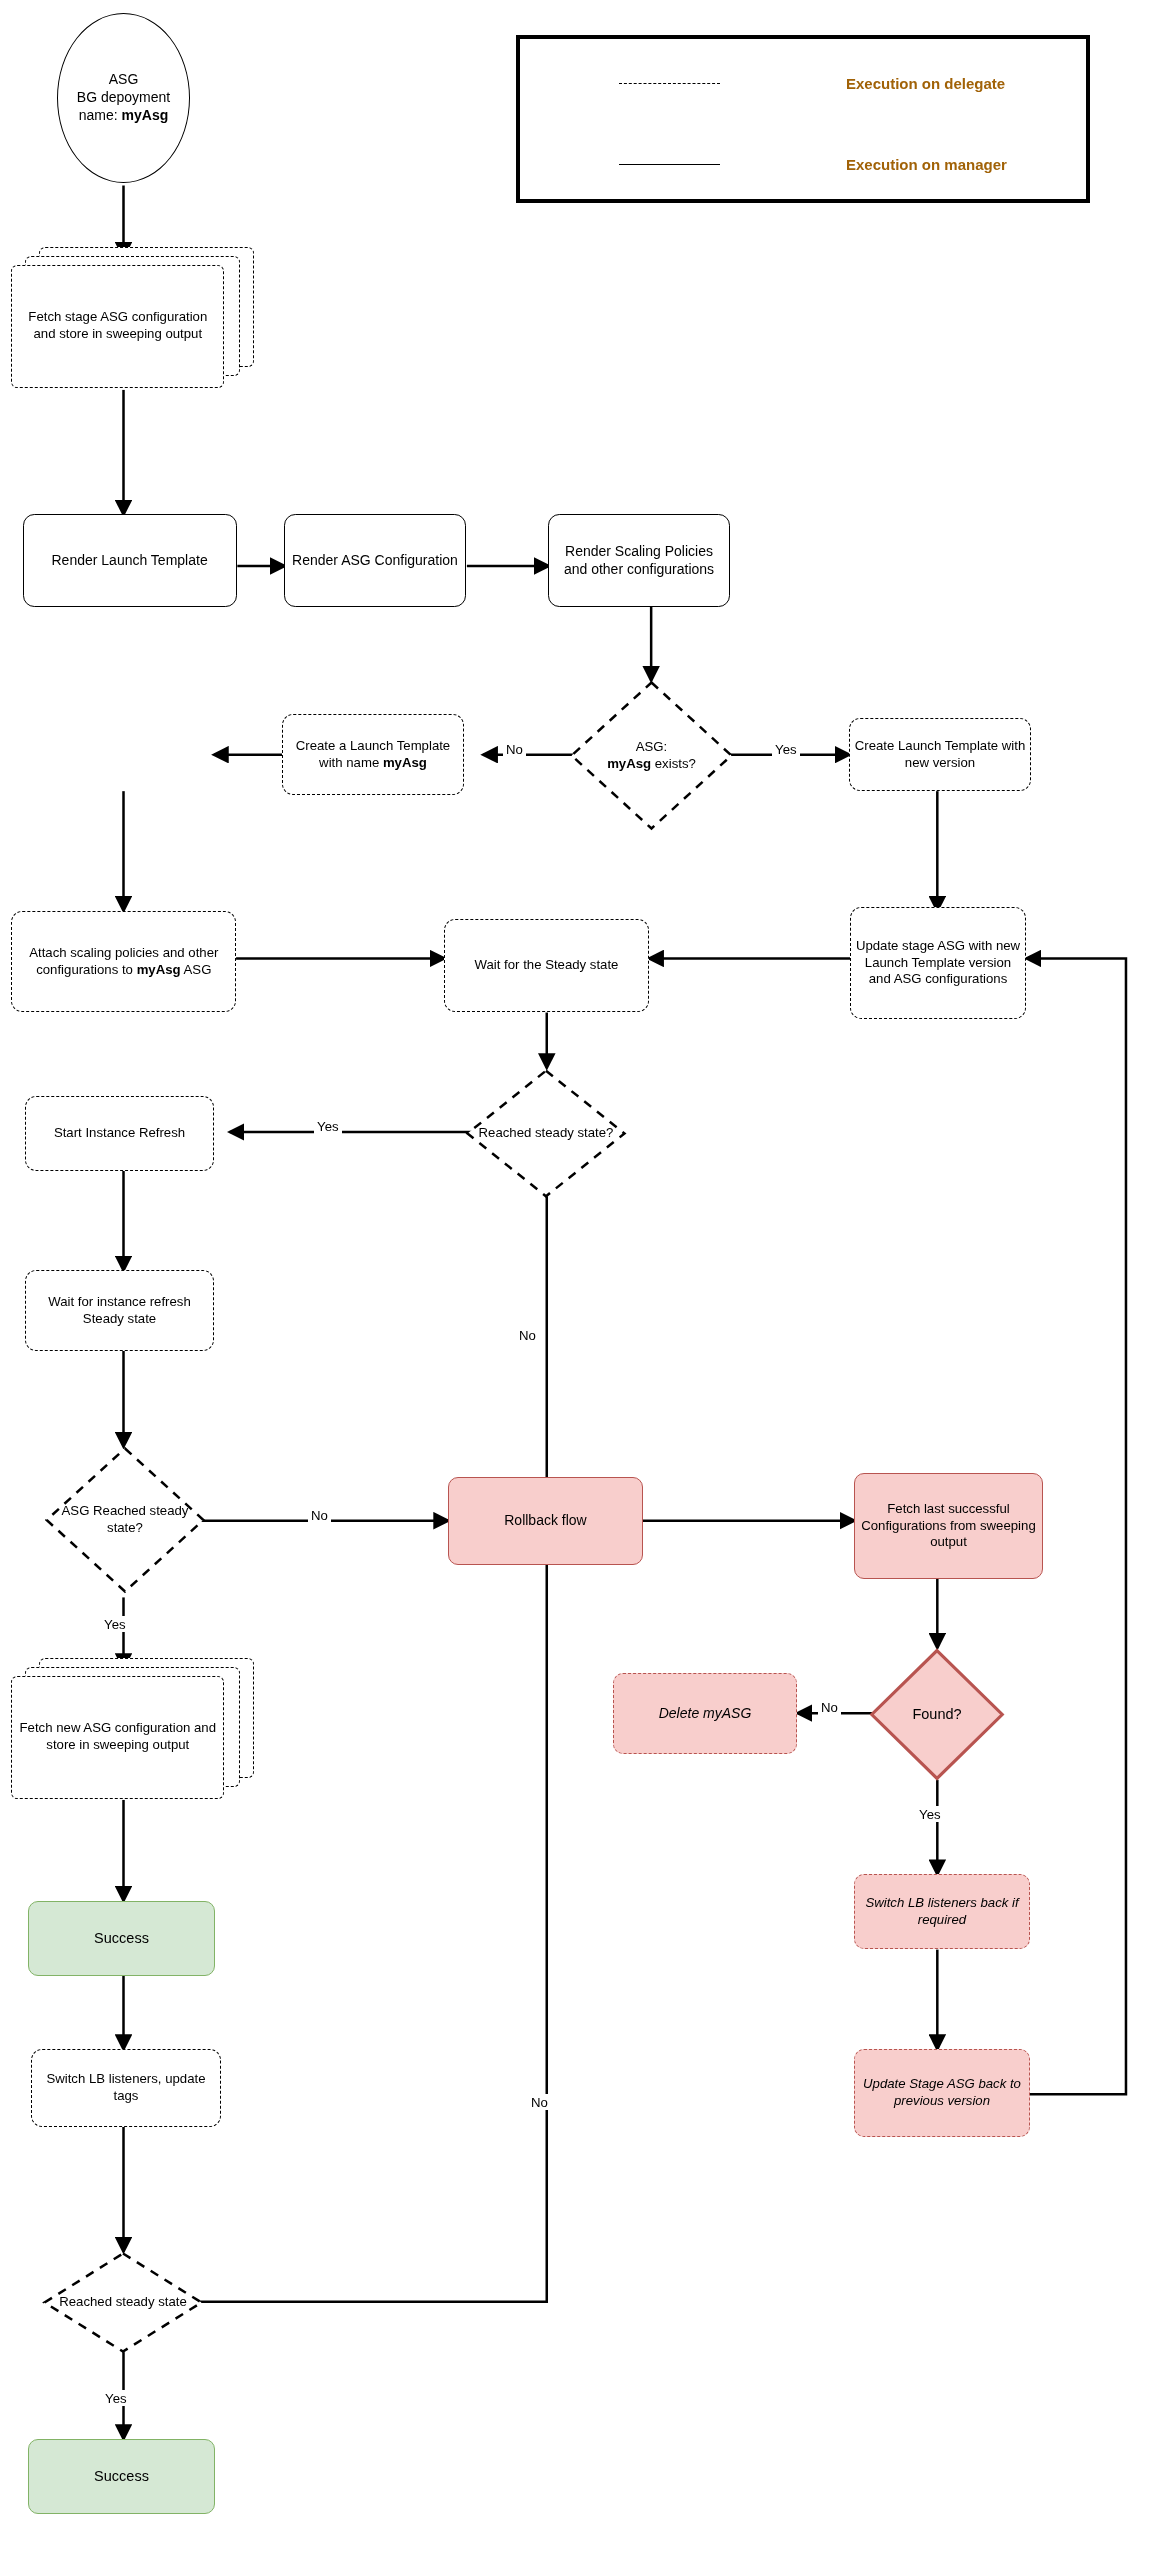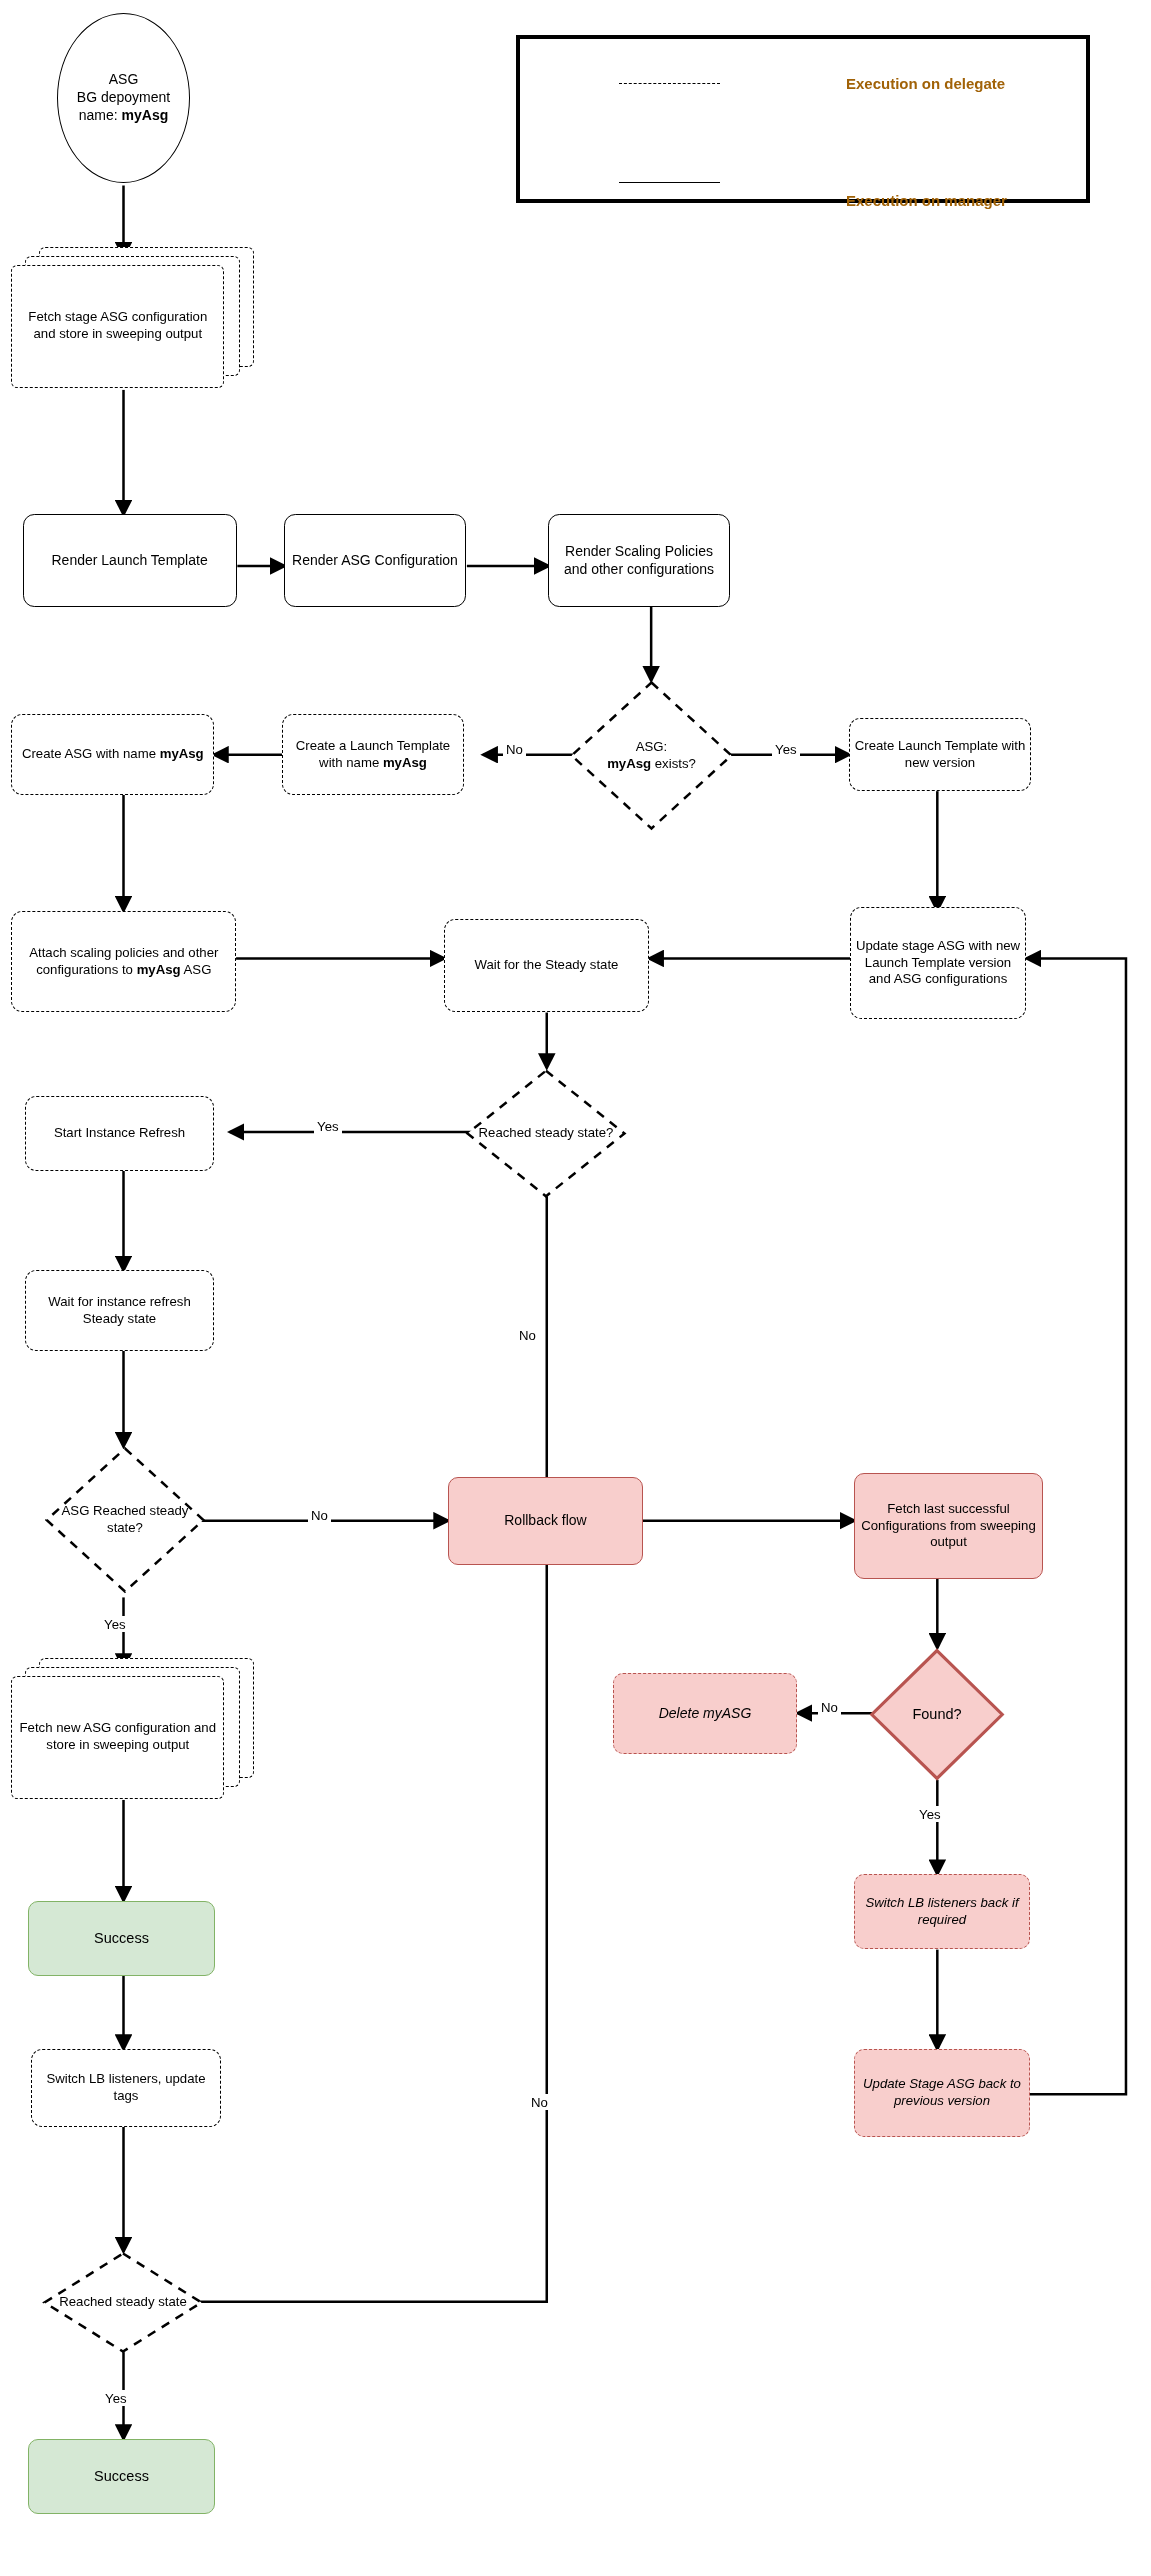--- a/index.html
+++ b/index.html
@@ -112,21 +112,21 @@
   </div>
 
   <div class="legend-box" style="left:516px;top:35px;width:566px;height:160px;">
   </div>
   <div class="legend-row" style="left:619px;top:75px;">
     <span class="legend-line dash"></span>
     <span class="legend-text" style="margin-left:126px;font-size:15px;">Execution on delegate</span>
   </div>
   <div class="legend-row" style="left:619px;top:156px;">
     <span class="legend-line"></span>
-    <span class="legend-text" style="margin-left:126px;font-size:15px;margin-top:36px;">Execution on manager</span>
+    <span class="legend-text" style="margin-left:126px;font-size:15px;">Execution on manager</span>
   </div>
 
   <div style="position:absolute;left:11.3px;top:247px;width:240px;height:148px;">
     <div class="proc dashed" style="position:absolute;left:28px;top:0px;width:213px;height:118px;border-radius:6.3px;"></div>
     <div class="proc dashed" style="position:absolute;left:14px;top:8.8px;width:213px;height:118px;border-radius:6.3px;"></div>
     <div class="node proc dashed" style="left:0px;top:17.6px;width:213px;height:123px;border-radius:6.3px;font-size:13.2px;">
       <div class="txt">Fetch stage ASG configuration and store in sweeping output</div>
     </div>
   </div>
 
@@ -153,25 +153,20 @@
   <div class="node proc dashed" style="left:849px;top:718px;width:182px;height:73px;font-size:13.2px;">
     <div class="txt">Create Launch Template with new version</div>
   </div>
 
   <div class="node proc dashed" style="left:282px;top:714px;width:182px;height:81px;font-size:13.2px;">
     <div class="txt">
       <span>Create a Launch Template with name </span><b>myAsg</b>
     </div>
   </div>
 
-  <div class="node proc dashed" style="left:11.3px;top:714px;width:203px;height:81px;font-size:13.2px;">
-    <div class="txt">
-      <span>Create ASG with name </span><b>myAsg</b>
-    </div>
-  </div>
 
   <div class="node proc dashed" style="left:11.3px;top:911px;width:225px;height:101px;font-size:13.2px;justify-content:center;">
     <div class="txt">
       <span>Attach scaling policies and other configurations to </span><b>myAsg</b><span> ASG</span>
     </div>
   </div>
 
   <div class="node proc dashed" style="left:444px;top:919px;width:205px;height:93px;font-size:13.2px;">
     <div class="txt">Wait for the Steady state</div>
   </div>

